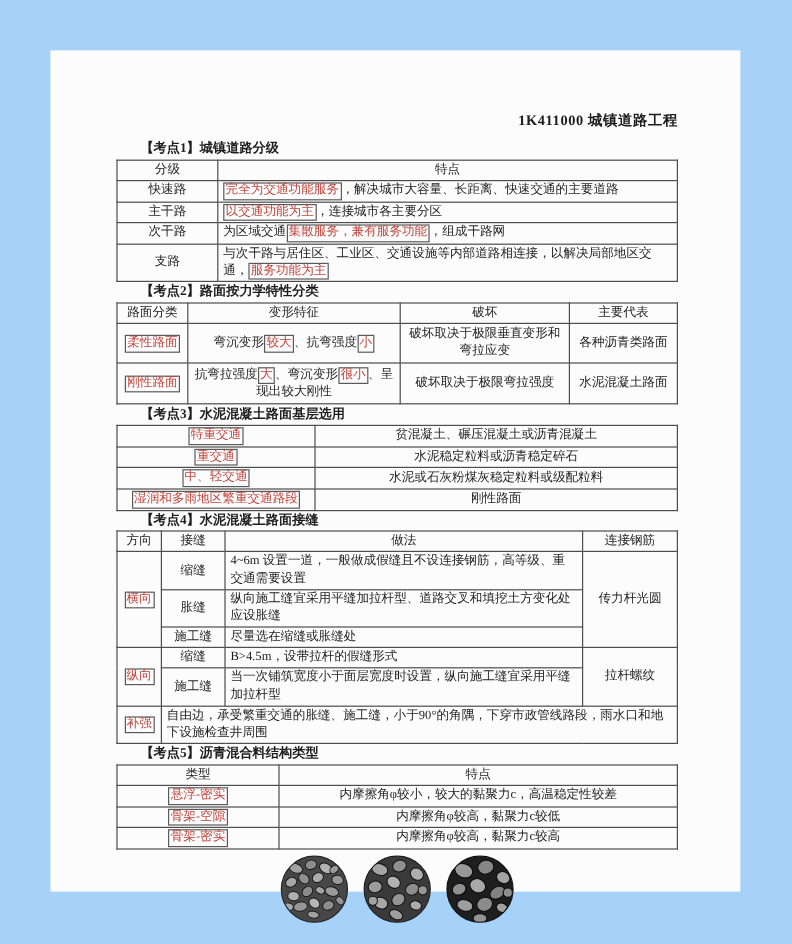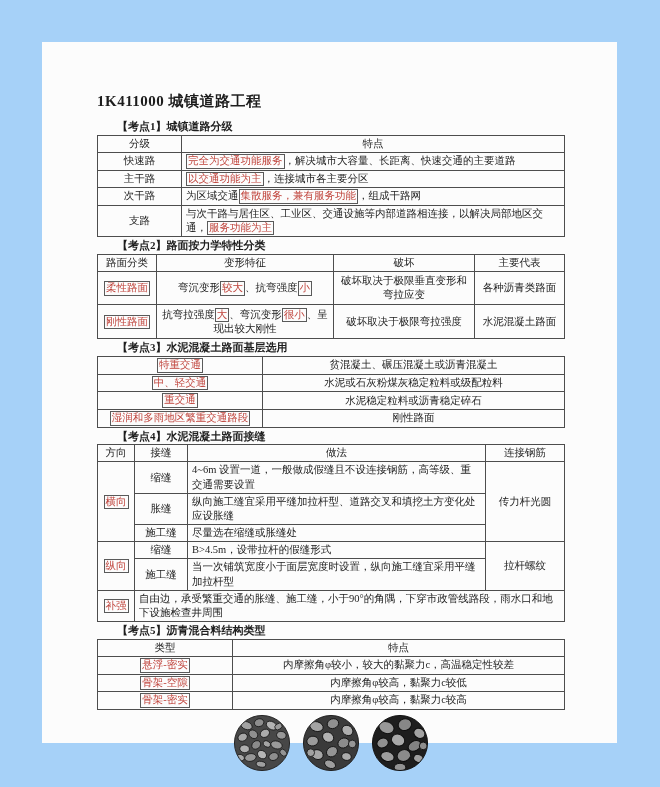--- a/index.html
+++ b/index.html
@@ -11,21 +11,21 @@
     position:relative;
     overflow:hidden;
   }
   .page {
     position:absolute; left:42px; top:42px;
     width:575px; height:701px;
     background:#fcfcfc;
   }
   .content { padding:50px 52px 0 55px; }
   .doc-title {
-    text-align:left; font-weight:bold; font-size:15px;
+    text-align:right; font-weight:bold; font-size:12px;
     letter-spacing:.5px; margin-bottom:9px;
   }
   .sec-heading {
     font-weight:bold; font-size:11px;
     margin:2px 0 1px 20px; line-height:1.25;
   }
   table {
     width:100%; border-collapse:collapse; table-layout:fixed;
     font-size:10.5px; line-height:1.35;
   }
@@ -126,26 +126,26 @@
         <colgroup>
             <col style="width:165px">
             <col>
           </colgroup>
         <tbody>
             <tr style="height:17px">
           <td><span class="hl">特重交通</span></td>
           <td>贫混凝土、碾压混凝土或沥青混凝土</td>
         </tr>
         <tr style="height:17px">
+          <td><span class="hl">重交通</span></td>
+          <td>水泥稳定粒料或沥青稳定碎石</td>
+        </tr>
+        <tr style="height:17px">
           <td><span class="hl">中、轻交通</span></td>
           <td>水泥或石灰粉煤灰稳定粒料或级配粒料</td>
-        </tr>
-        <tr style="height:17px">
-          <td><span class="hl">重交通</span></td>
-          <td>水泥稳定粒料或沥青稳定碎石</td>
         </tr>
         <tr style="height:17px">
           <td><span class="hl">湿润和多雨地区繁重交通路段</span></td>
           <td>刚性路面</td>
         </tr>
       </tbody>
         </table>
     </div>
 
     <div>

